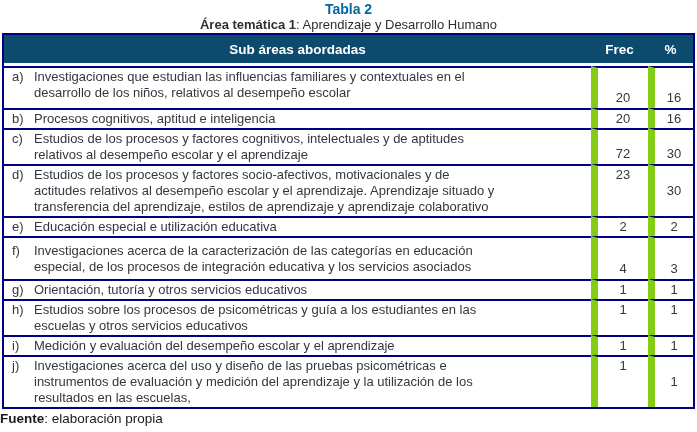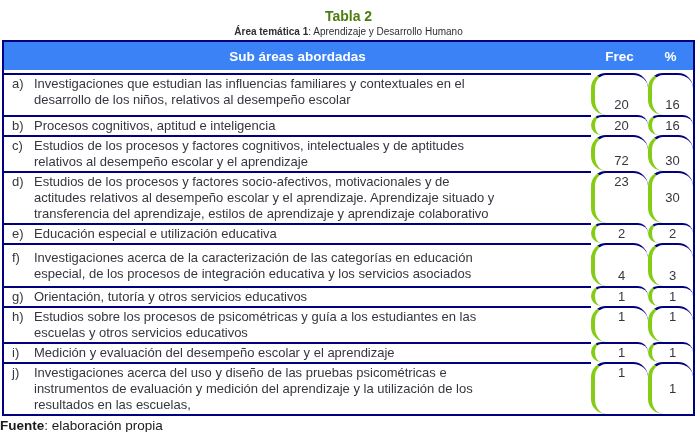--- a/index.html
+++ b/index.html
@@ -3,46 +3,46 @@
 <meta charset="utf-8">
 <style>
   html,body{margin:0;padding:0;background:#ffffff;}
   body{
     width:697px;height:432px;overflow:hidden;
     font-family:"Liberation Sans",sans-serif;
     -webkit-font-smoothing:antialiased;
   }
   .title{
     text-align:center;font-weight:bold;font-size:14px;line-height:16px;
-    color:#4d7c0f;padding-top:8px;
+    color:#0369a1;padding-top:1px;
   }
   .subtitle{
-    text-align:center;font-size:10px;line-height:15px;color:#2e2e35;
+    text-align:center;font-size:13px;line-height:15px;color:#2e2e35;
   }
   .subtitle .b{font-weight:bold;}
   table.data{
     border-collapse:separate;border-spacing:0;table-layout:fixed;
     width:693px;margin:1px 0 0 2px;
     border:2px solid #000080;
   }
   col.c1{width:587px;}
   col.c2{width:57px;}
   col.c3{width:45px;}
   th{
-    background:#3b82f6;color:#ffffff;font-weight:bold;font-size:13.5px;
+    background:#0c4a6e;color:#ffffff;font-weight:bold;font-size:13.5px;
     height:28px;padding:0;border-bottom:3px solid #ffffff;text-align:center;
     vertical-align:middle;
   }
   td{
     font-size:13px;line-height:16px;color:#36363f;
     border-top:2px solid #000080;
     padding:1px 0;
     overflow:hidden;
   }
-  td + td{border-left:4px solid #84cc16;border-radius:15px;}
+  td + td{border-left:7px solid #84cc16;}
   td.desc{padding-left:8px;}
   .d{display:flex;}
   .letter{flex:0 0 22px;}
   .txt{flex:1;padding-right:24px;white-space:pre-wrap;}
   td.num{text-align:center;}
   .vt{vertical-align:top;}
   .vm{vertical-align:middle;}
   .vb{vertical-align:bottom;padding-bottom:2px;}
   .footer{
     text-align:left;font-size:13.5px;line-height:15px;color:#1b1b1b;

